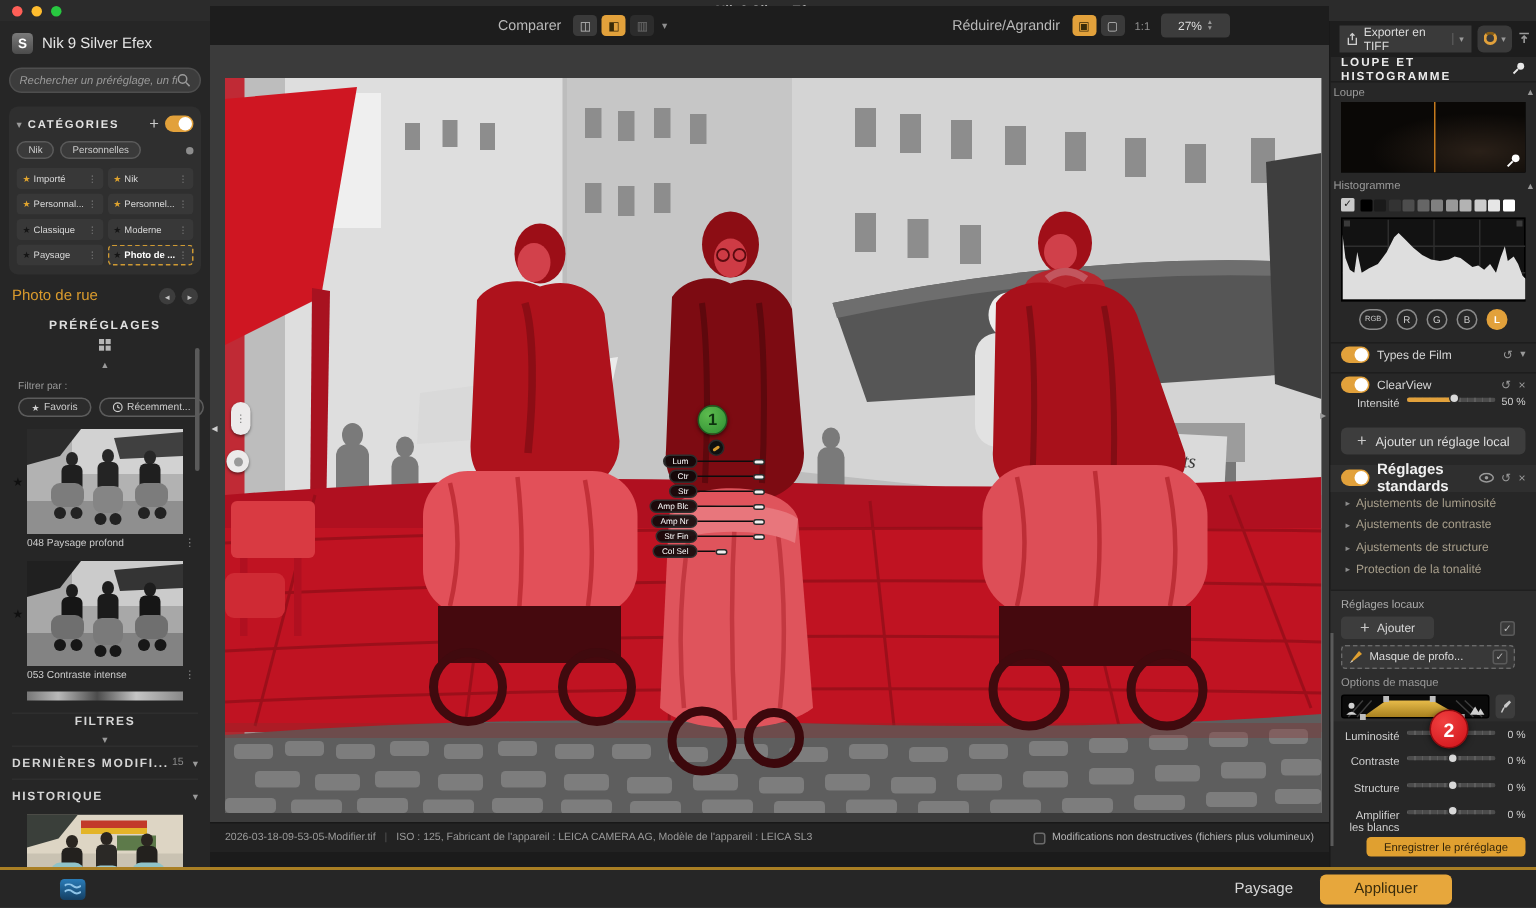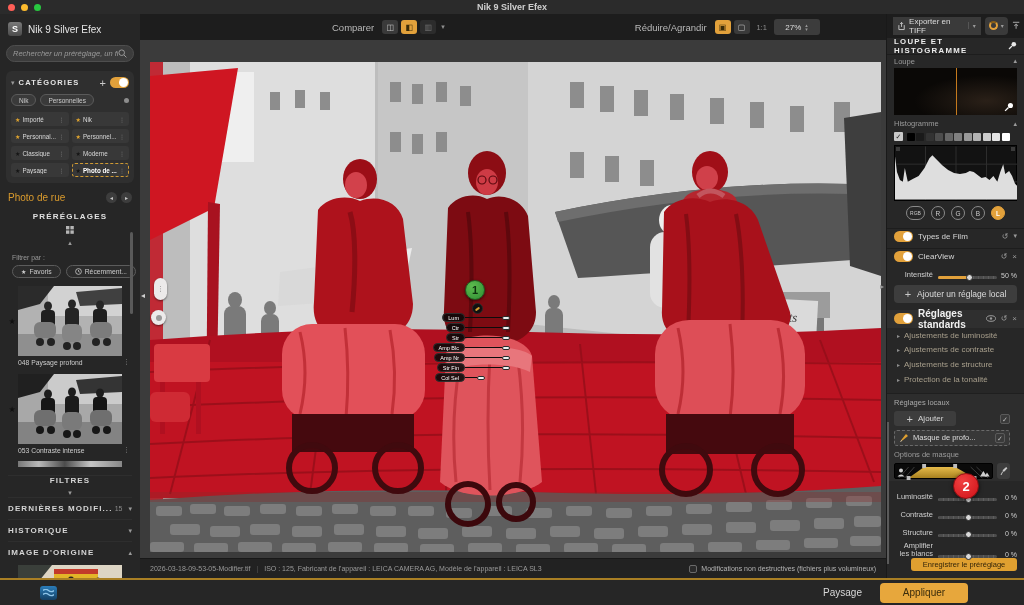--- a/index.html
+++ b/index.html
@@ -60,21 +60,21 @@
   .list-scrollbar { position:absolute; left:130px; top:218px; width:3px; height:82px; border-radius:2px; background:#5a5a5a; }
   .strip { margin:7px 0 0 12px; width:104px; height:6px; background:linear-gradient(90deg,#777,#b9b9b9 20%,#4c4c4c 45%,#c5c5c5 70%,#888); }
 
   .side-sec { display:flex; align-items:center; height:22px; margin:0 2px; border-top:1px solid #2e2e2e; }
   .side-sec:first-of-type { border-top:none; }
   .side-sec .t { font-size:8px; font-weight:bold; letter-spacing:1.1px; color:#d5d5d5; flex:1; }
   .side-sec .cnt { font-size:7px; color:#8a8a8a; margin-right:6px; }
   .orig-thumb { margin:2px 0 0 12px; width:104px; height:62px; overflow:hidden; }
 
   
-  .canvas { position:absolute; left:140px; top:14px; width:746px; height:564px; background:#3b3b3b; }
+  .canvas { position:absolute; left:140px; top:4px; width:746px; height:564px; background:#3b3b3b; }
   .cv-toolbar { position:absolute; left:0; top:0; width:746px; height:26px; background:#1d1d1d; display:flex; align-items:center; font-size:9.5px; color:#b9b9b9; }
   .tb-group { display:flex; align-items:center; gap:3px; }
   .tb-btn { width:16px; height:14px; border-radius:3px; background:#3a3a3a; display:flex; align-items:center; justify-content:center; font-size:8px; color:#c0c0c0; }
   .tb-btn.active { background:#e2a13b; color:#3a2b08; }
   .tb-btn.dim { background:#2c2c2c; color:#6f6f6f; }
   .tb-chev { color:#8f8f8f; font-size:7px; margin-left:2px; }
   .ratio { font-size:7.5px; color:#8f8f8f; width:18px; text-align:center; }
   .zoom-box { width:46px; height:16px; background:#3c3c3c; border-radius:3px; display:flex; align-items:center; justify-content:center; gap:4px; color:#dddddd; font-size:8px; }
   .stepper { display:flex; flex-direction:column; line-height:4px; font-size:5px; color:#999; }
 
@@ -105,38 +105,38 @@
 
   
   .panel { position:absolute; left:886px; top:14px; width:138px; height:564px; background:#272727; display:flex; flex-direction:column; border-left:1px solid #191919; }
   .panel-top { height:26px; background:#1d1d1d; display:flex; align-items:center; padding:0 4px 0 6px; gap:4px; }
   .export-btn { height:18px; background:#3a3a3a; border-radius:0; display:flex; align-items:center; gap:4px; padding:0 5px; color:#dcdcdc; font-size:8px; }
   .export-btn .dd { color:#9a9a9a; font-size:6px; border-left:1px solid #555; padding-left:4px; margin-left:1px; }
   .proc-btn { height:18px; background:#3a3a3a; border-radius:4px; display:flex; align-items:center; gap:3px; padding:0 4px; }
   .ring { width:9px; height:9px; border:2.5px solid #e2a13b; border-top-color:#8a5f16; border-radius:50%; }
   .lh-head { height:17px; display:flex; align-items:center; padding:0 7px; border-bottom:1px solid #1d1d1d; }
   .lh-head .t { font-size:7.8px; font-weight:bold; letter-spacing:1.3px; color:#ececec; flex:1; }
-  .sub-row { height:14px; display:flex; align-items:center; padding:0 7px; color:#9a9a9a; font-size:7.5px; }
+  .sub-row { height:14px; display:flex; align-items:center; padding:0 2px; color:#9a9a9a; font-size:7.5px; }
   .sub-row .t { flex:1; }
   .loupe { margin:0 7px; height:52px; background:#060606; position:relative; overflow:hidden; }
   .loupe .split { position:absolute; left:50%; top:0; width:1px; height:100%; background:#c57a1d; }
   .loupe .pin2 { position:absolute; right:3px; bottom:3px; }
   .zones { display:flex; align-items:center; gap:1.5px; margin:2px 7px 0 7px; }
   .zone-chk { width:9px; height:9px; background:#c9c9c9; border-radius:1px; color:#222; font-size:7px; line-height:9px; text-align:center; margin-right:2px; }
   .zone { width:8px; height:8px; border-radius:1px; }
   .histo { margin:4px 7px 0 7px; height:56px; background:#121212; border:1px solid #000; position:relative; }
   .clip-sq { position:absolute; width:4px; height:4px; background:#3a3a3a; top:1px; }
   .channels { display:flex; align-items:center; justify-content:center; gap:6px; height:22px; margin-top:2px; }
   .ch { height:14px; min-width:14px; border:1px solid #8a8a8a; border-radius:8px; color:#cccccc; font-size:6.5px; display:flex; align-items:center; justify-content:center; padding:0 2px; }
   .ch.rgb { font-size:5px; padding:0 3px; }
   .ch.sel { background:#e2a13b; border-color:#e2a13b; color:#fff; font-weight:bold; }
   .sec-row { height:18px; display:flex; align-items:center; gap:5px; padding:0 7px; border-top:1px solid #1d1d1d; }
   .sec-row .t { flex:1; font-size:8px; color:#d6d6d6; }
   .icon-txt { color:#9a9a9a; font-size:8px; }
-  .slider-row { display:flex; align-items:flex-end; padding:0 7px; height:16px; }
+  .slider-row { display:flex; align-items:flex-start; padding:0 7px; height:16px; }
   .slider-row .lab { width:44px; font-size:7.5px; color:#cfcfcf; text-align:right; padding-right:5px; line-height:8px; }
   .track { position:relative; flex:1; height:3px; background:#4c4c4c; border-radius:2px; background-image:repeating-linear-gradient(90deg,#5e5e5e 0 1px,transparent 1px 5px); }
   .track .fill { position:absolute; left:0; top:0; height:3px; background:#e2a13b; border-radius:2px; }
   .track .knob { position:absolute; top:-2.5px; width:7px; height:7px; background:#d9d9d9; border:1px solid #2b2b2b; border-radius:50%; }
   .slider-row .val { width:20px; text-align:right; font-size:7px; color:#cfcfcf; }
   .add-local { margin:6px 7px 0 7px; height:19px; background:#3d3d3d; border-radius:4px; display:flex; align-items:center; justify-content:center; gap:6px; color:#dddddd; font-size:8.5px; }
   .std-head { margin-top:7px; height:18px; background:#2f2f2f; display:flex; align-items:center; gap:5px; padding:0 7px; }
   .std-head .t { flex:1; font-size:10px; font-weight:bold; color:#f0f0f0; }
   .std-item { height:16px; display:flex; align-items:center; gap:4px; padding:0 10px; color:#a89f8c; font-size:8px; }
   .std-item .arr { color:#8c8c8c; font-size:6px; }
@@ -348,24 +348,20 @@
         <span class="chev">▾</span>
     </div>
     <div class="side-sec">
       <span class="t">DERNIÈRES MODIFI...</span>
         <span class="cnt">15</span>
         <span class="chev">▾</span>
     </div>
     <div class="side-sec">
       <span class="t">HISTORIQUE</span>
         <span class="chev">▾</span>
-    </div>
-    <div class="side-sec">
-      <span class="t">IMAGE D'ORIGINE</span>
-        <span class="chev">▴</span>
     </div>
     <div class="orig-thumb">
       <svg width="104" height="62" viewBox="0 0 104 62">
         <rect width="104" height="62" fill="#c9c2b2"></rect>
         <rect x="0" y="0" width="104" height="26" fill="#ddd5c4"></rect>
         <polygon points="0,0 34,0 21,16 0,22" fill="#3a3f3a"></polygon>
         <rect x="36" y="4" width="44" height="9" fill="#c23a2a"></rect>
           <rect x="36" y="9" width="44" height="4" fill="#e3b428"></rect>
         <rect x="60" y="14" width="26" height="10" fill="#5d7a4a"></rect>
         <ellipse cx="30" cy="18" rx="4" ry="4.4" fill="#2a2520"></ellipse>

